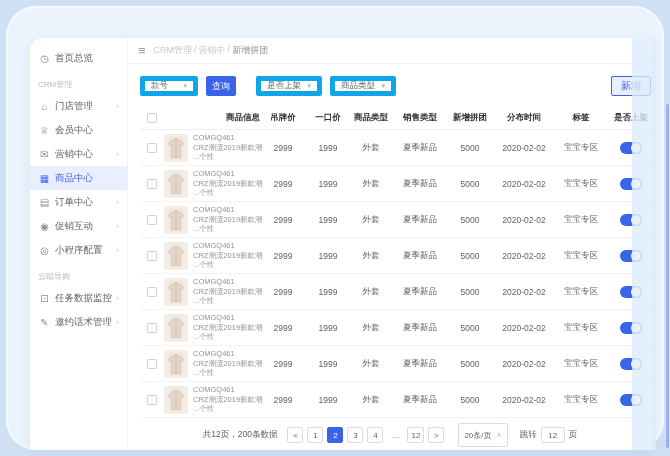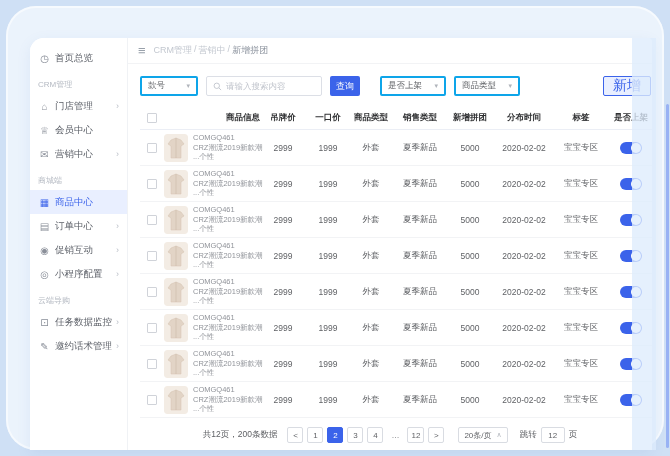--- a/index.html
+++ b/index.html
@@ -29,33 +29,33 @@
   .side-section{font-size:8px;color:#b4b9c2;padding:9px 8px 4px;white-space:nowrap;}
   
   .main{flex:1;display:flex;flex-direction:column;min-width:0;}
   .topbar{height:26px;border-bottom:1px solid #f2f3f5;display:flex;align-items:center;padding:0 10px;gap:8px;flex:0 0 26px;}
   .hamburger{color:#98a0aa;font-size:13px;line-height:1;cursor:pointer;}
   .breadcrumb{font-size:9px;color:#c3c8d0;display:flex;gap:2px;}
   .breadcrumb .part.last{color:#8a919c;}
   .content{flex:1;padding:8px 0 0 12px;display:flex;flex-direction:column;min-width:0;}
   
   .filterbar{display:flex;align-items:center;gap:8px;height:28px;margin-bottom:6px;flex:0 0 28px;width:511px;}
-  .select{height:20px;border:2px solid #0ea5e9;border-radius:2px;display:flex;align-items:center;
+  .select{height:20px;border:5px solid #0ea5e9;border-radius:2px;display:flex;align-items:center;
           padding:0 6px;font-size:8.5px;color:#606266;background:#fff;cursor:pointer;}
   .select .caret{color:#b0b4bb;font-size:7px;margin-left:auto;padding-left:6px;}
   .select.field{width:58px;}
   .select.f3{width:66px;}
   .select.gap{margin-left:12px;}
   .searchbox{width:116px;height:20px;border:1px solid #dcdfe6;border-radius:2px;display:flex;align-items:center;padding:0 6px;gap:4px;background:#fff;}
   .searchinput{border:none;outline:none;width:86px;font-size:8.5px;color:#606266;font-family:inherit;}
   .searchinput::placeholder{color:#c0c4cc;}
   .btn-primary{height:20px;background:var(--primary);color:#fff;border:none;border-radius:2px;
                font-size:9px;padding:0 6px;cursor:pointer;font-family:inherit;}
   .btn-add{margin-left:auto;height:20px;border:1px solid var(--primary);background:#e9efff;color:var(--primary);
-           font-size:14px;border-radius:2px;padding:0 9px;cursor:pointer;font-family:inherit;}
+           font-size:10px;border-radius:2px;padding:0 9px;cursor:pointer;font-family:inherit;}
   
   .table{flex:1;min-width:0;overflow:hidden;}
   .trow{display:grid;grid-template-columns:24px 96px 46px 44px 42px 56px 44px 64px 50px 50px;
         align-items:center;height:36px;border-bottom:1px solid #f2f3f5;width:516px;}
   .trow.head{height:24px;border-bottom:1px solid #ebeef5;}
   .trow.head .cell{font-size:8.5px;font-weight:bold;color:#303133;}
   .cell{text-align:center;font-size:8.5px;color:#606266;}
   .cell.left{text-align:right;}
   .cell.info{display:flex;align-items:center;gap:5px;text-align:left;justify-content:space-between;}
   .cb{width:10px;height:10px;border:1px solid #d0d3d9;border-radius:1px;background:#fff;margin:0 auto;cursor:pointer;}
@@ -67,21 +67,21 @@
   .toggle.on::after{content:"";position:absolute;right:1px;top:1px;width:10px;height:10px;border-radius:50%;background:#fff;}
   
   .pagebar{height:30px;flex:0 0 30px;display:flex;align-items:center;justify-content:center;gap:6px;
            font-size:8.5px;color:#606266;width:500px;}
   .pgsummary{margin-right:4px;}
   #pager{display:flex;gap:4px;}
   .pgbtn{min-width:16px;height:16px;border:1px solid #d9dce2;border-radius:2px;background:#fff;display:flex;
          align-items:center;justify-content:center;font-size:8px;color:#606266;padding:0 3px;cursor:pointer;}
   .pgbtn.active{background:var(--primary);border-color:var(--primary);color:#fff;}
   .pgbtn.ellipsis{border:none;background:transparent;}
-  .pgsize{height:16px;border:1px solid #d9dce2;border-radius:2px;padding:0 5px;display:flex;align-items:center;
+  .pgsize{height:24px;border:1px solid #d9dce2;border-radius:2px;padding:0 5px;display:flex;align-items:center;
           gap:5px;font-size:8px;margin-left:8px;background:#fff;cursor:pointer;}
   .pgsize .caret{color:#b0b4bb;font-size:7px;}
   .jump{display:flex;align-items:center;gap:4px;margin-left:6px;font-size:8.5px;}
   .jumpinput{width:24px;height:16px;border:1px solid #d9dce2;border-radius:2px;text-align:center;
              font-size:8px;color:#606266;outline:none;font-family:inherit;}
 </style>
 </head>
 <body>
 
 <div class="frame">
@@ -100,21 +100,20 @@
           </div>
           <div class="side-item">
             <span class="icon">♕</span>
             <span class="lbl">会员中心</span>
           </div>
           <div class="side-item">
             <span class="icon">✉</span>
             <span class="lbl">营销中心</span>
             <span class="arrow">›</span>
           </div>
-          <div class="side-section">商城端</div>
           <div class="side-item active">
             <span class="icon">▦</span>
             <span class="lbl">商品中心</span>
           </div>
           <div class="side-item">
             <span class="icon">▤</span>
             <span class="lbl">订单中心</span>
             <span class="arrow">›</span>
           </div>
           <div class="side-item">
@@ -150,27 +149,20 @@
             <span class="sep">/</span>
             <span class="part last">新增拼团</span>
           </span>
       </div>
       <div class="content">
         <div class="filterbar">
           <div class="select field">
             <span>款号</span>
             <span class="caret">▾</span>
           </div>
-          <div class="searchbox">
-            <svg width="9" height="9" viewBox="0 0 10 10">
-              <circle cx="4.2" cy="4.2" r="3" fill="none" stroke="#c0c4cc" stroke-width="1"></circle>
-              <line x1="6.5" y1="6.5" x2="9" y2="9" stroke="#c0c4cc" stroke-width="1"></line>
-            </svg>
-            <input class="searchinput" placeholder="请输入搜索内容" style="">
-          </div>
           <button class="btn-primary">查询</button>
           <div id="filter-selects" style="display:flex;gap:8px;">
               <div class="select f3 gap">
                 <span>是否上架</span>
                 <span class="caret">▾</span>
               </div>
               <div class="select f3">
                 <span>商品类型</span>
                 <span class="caret">▾</span>
               </div>

